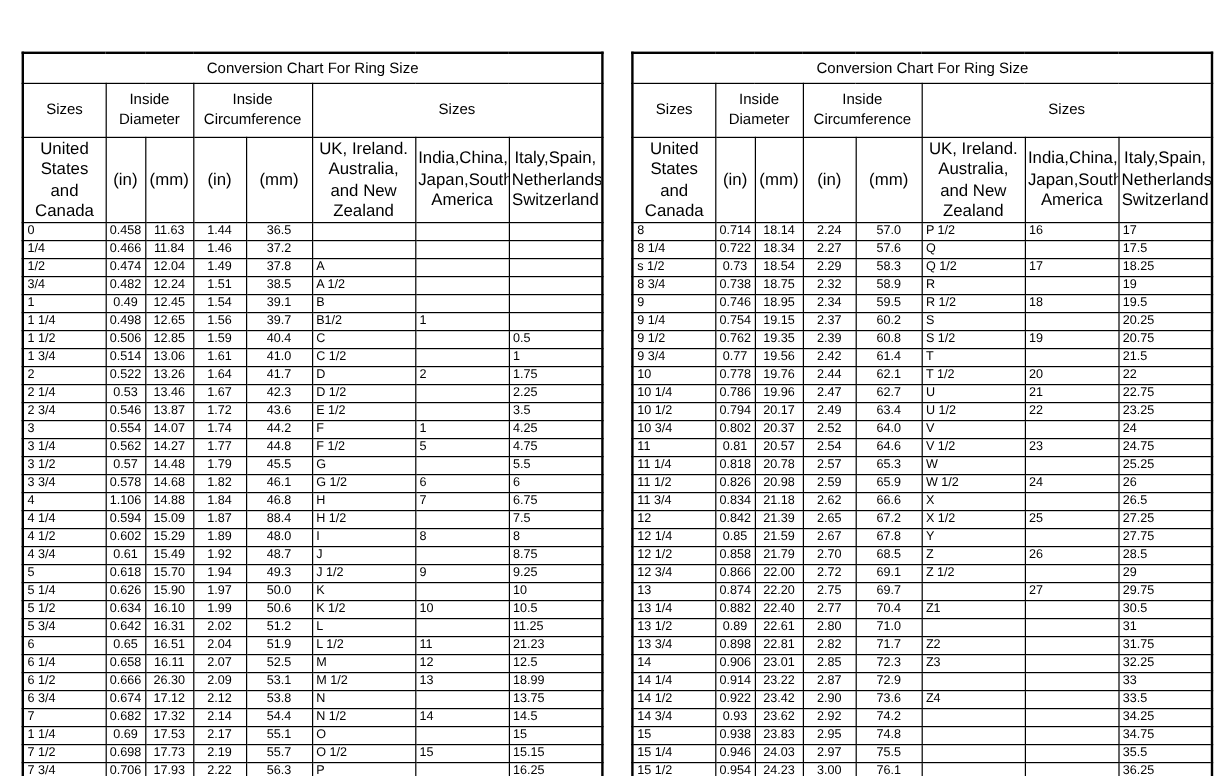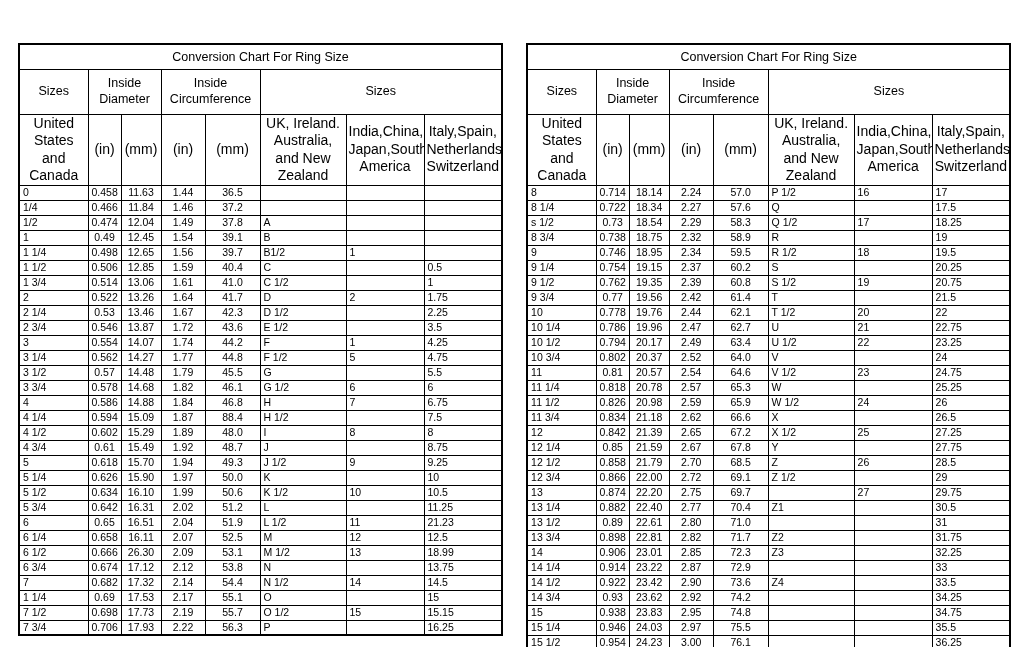--- a/index.html
+++ b/index.html
@@ -137,20 +137,30 @@
           <td class="c0">1/2</td>
           <td class="c1">0.474</td>
           <td class="c2">12.04</td>
           <td class="c3">1.49</td>
           <td class="c4">37.8</td>
           <td class="c5">A</td>
           <td class="c6"></td>
           <td class="c7"></td>
         </tr>
         <tr>
+          <td class="c0">3/4</td>
+          <td class="c1">0.482</td>
+          <td class="c2">12.24</td>
+          <td class="c3">1.51</td>
+          <td class="c4">38.5</td>
+          <td class="c5">A 1/2</td>
+          <td class="c6"></td>
+          <td class="c7"></td>
+        </tr>
+        <tr>
           <td class="c0">1</td>
           <td class="c1">0.49</td>
           <td class="c2">12.45</td>
           <td class="c3">1.54</td>
           <td class="c4">39.1</td>
           <td class="c5">B</td>
           <td class="c6"></td>
           <td class="c7"></td>
         </tr>
         <tr>
@@ -248,21 +258,21 @@
           <td class="c1">0.578</td>
           <td class="c2">14.68</td>
           <td class="c3">1.82</td>
           <td class="c4">46.1</td>
           <td class="c5">G 1/2</td>
           <td class="c6">6</td>
           <td class="c7">6</td>
         </tr>
         <tr>
           <td class="c0">4</td>
-          <td class="c1">0.586</td>
+          <td class="c1">1.106</td>
           <td class="c2">14.88</td>
           <td class="c3">1.84</td>
           <td class="c4">46.8</td>
           <td class="c5">H</td>
           <td class="c6">7</td>
           <td class="c7">6.75</td>
         </tr>
         <tr>
           <td class="c0">4 1/4</td>
           <td class="c1">0.594</td>

